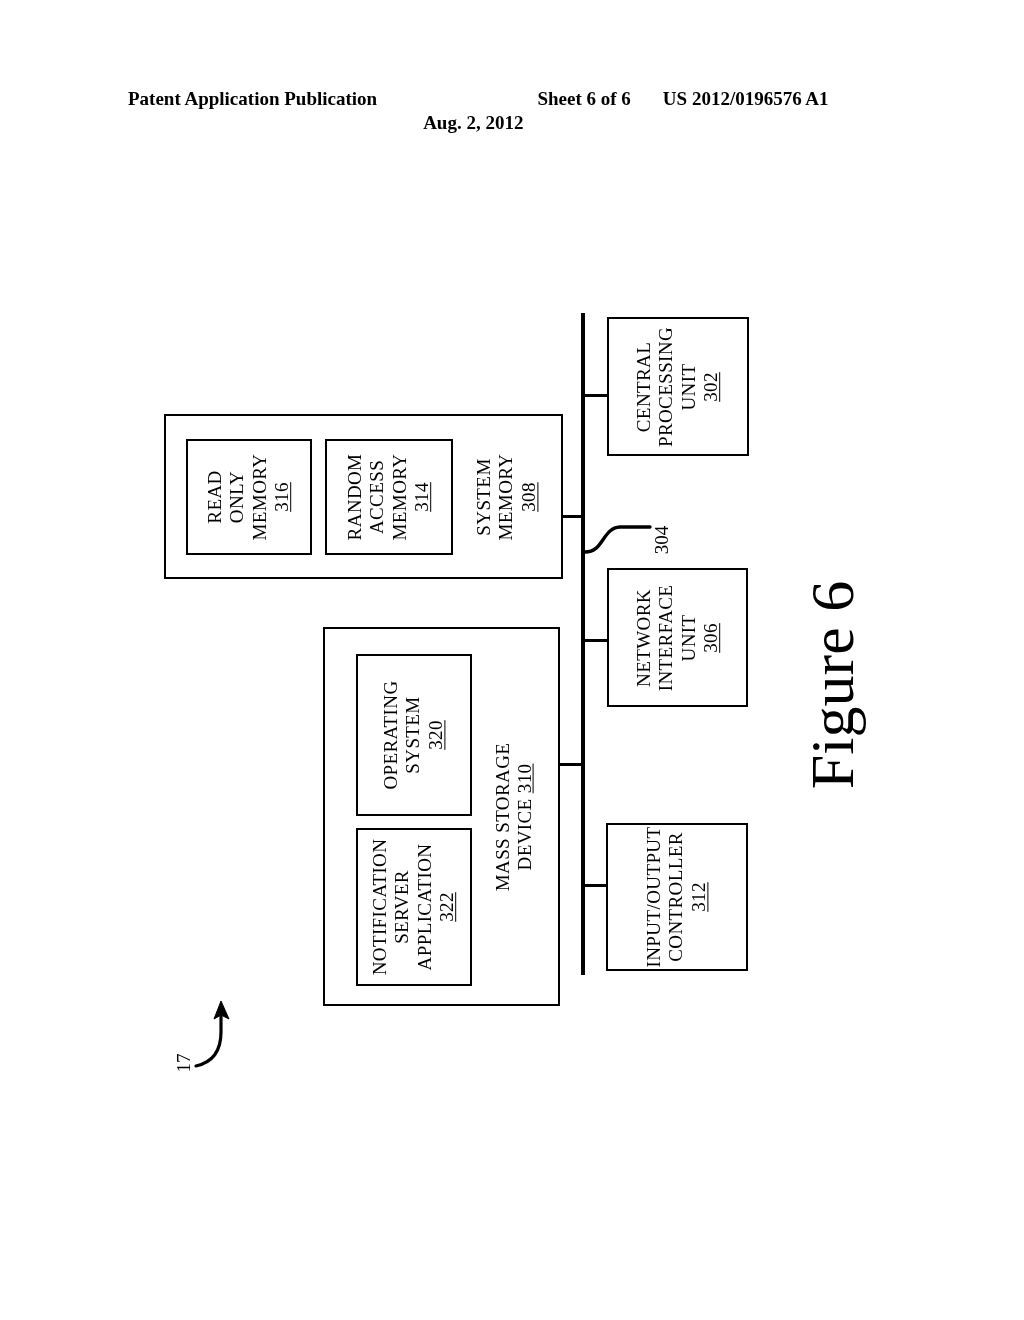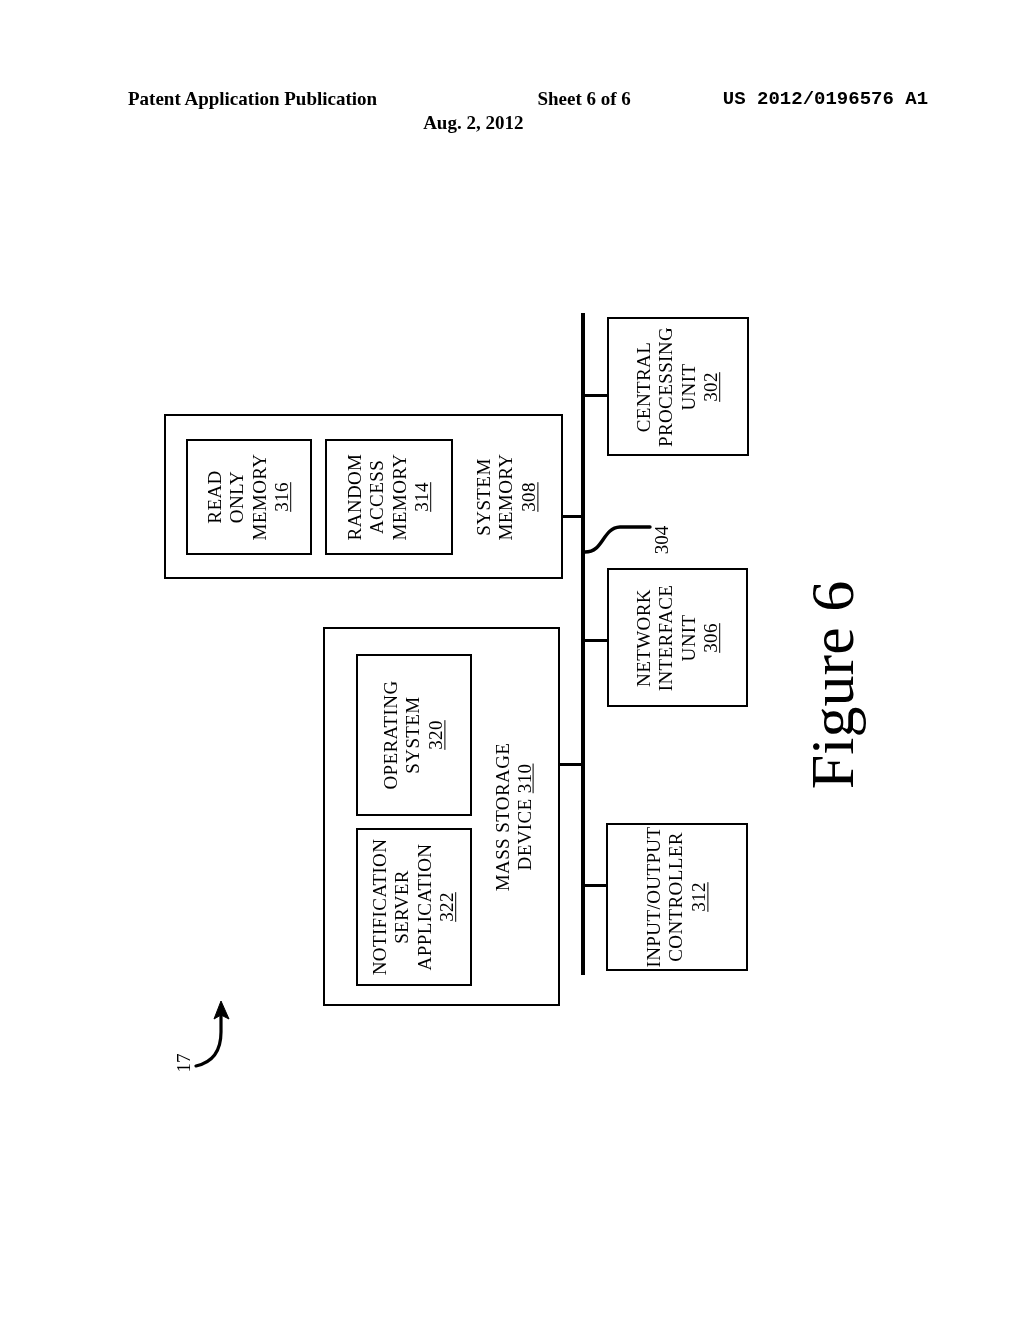--- a/index.html
+++ b/index.html
@@ -27,21 +27,21 @@
     font-family: "Liberation Serif", "DejaVu Serif", serif;
     font-weight: bold;
     font-size: 19px;
     white-space: nowrap;
     display: flex;
     align-items: center;
   }
   .hdr-pub   { letter-spacing: 0px; }
   .hdr-date  { margin-left: 46px; margin-top: 47px; }
   .hdr-sheet { margin-left: 14px; }
-  .hdr-num   { margin-left: 92px; font-family: Liberation Mono, monospace; }
+  .hdr-num   { margin-left: 32px; }
 
   
   .box {
     position: absolute;
     box-sizing: border-box;
     border: 2.5px solid #000;
     background: #ffffff;
   }
   .box-inner {
     position: absolute;

